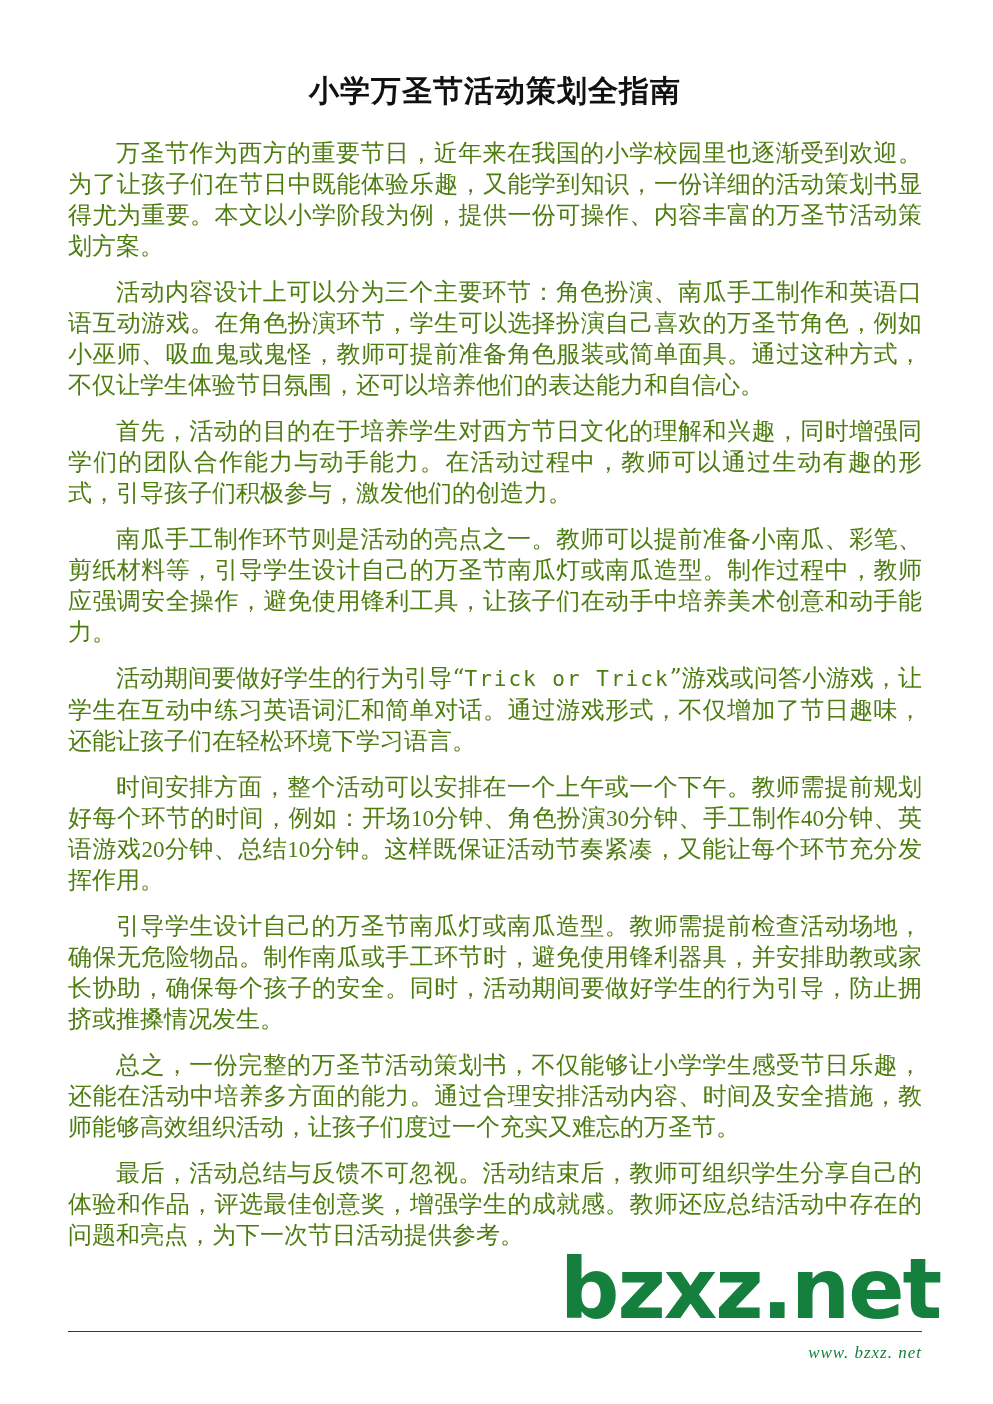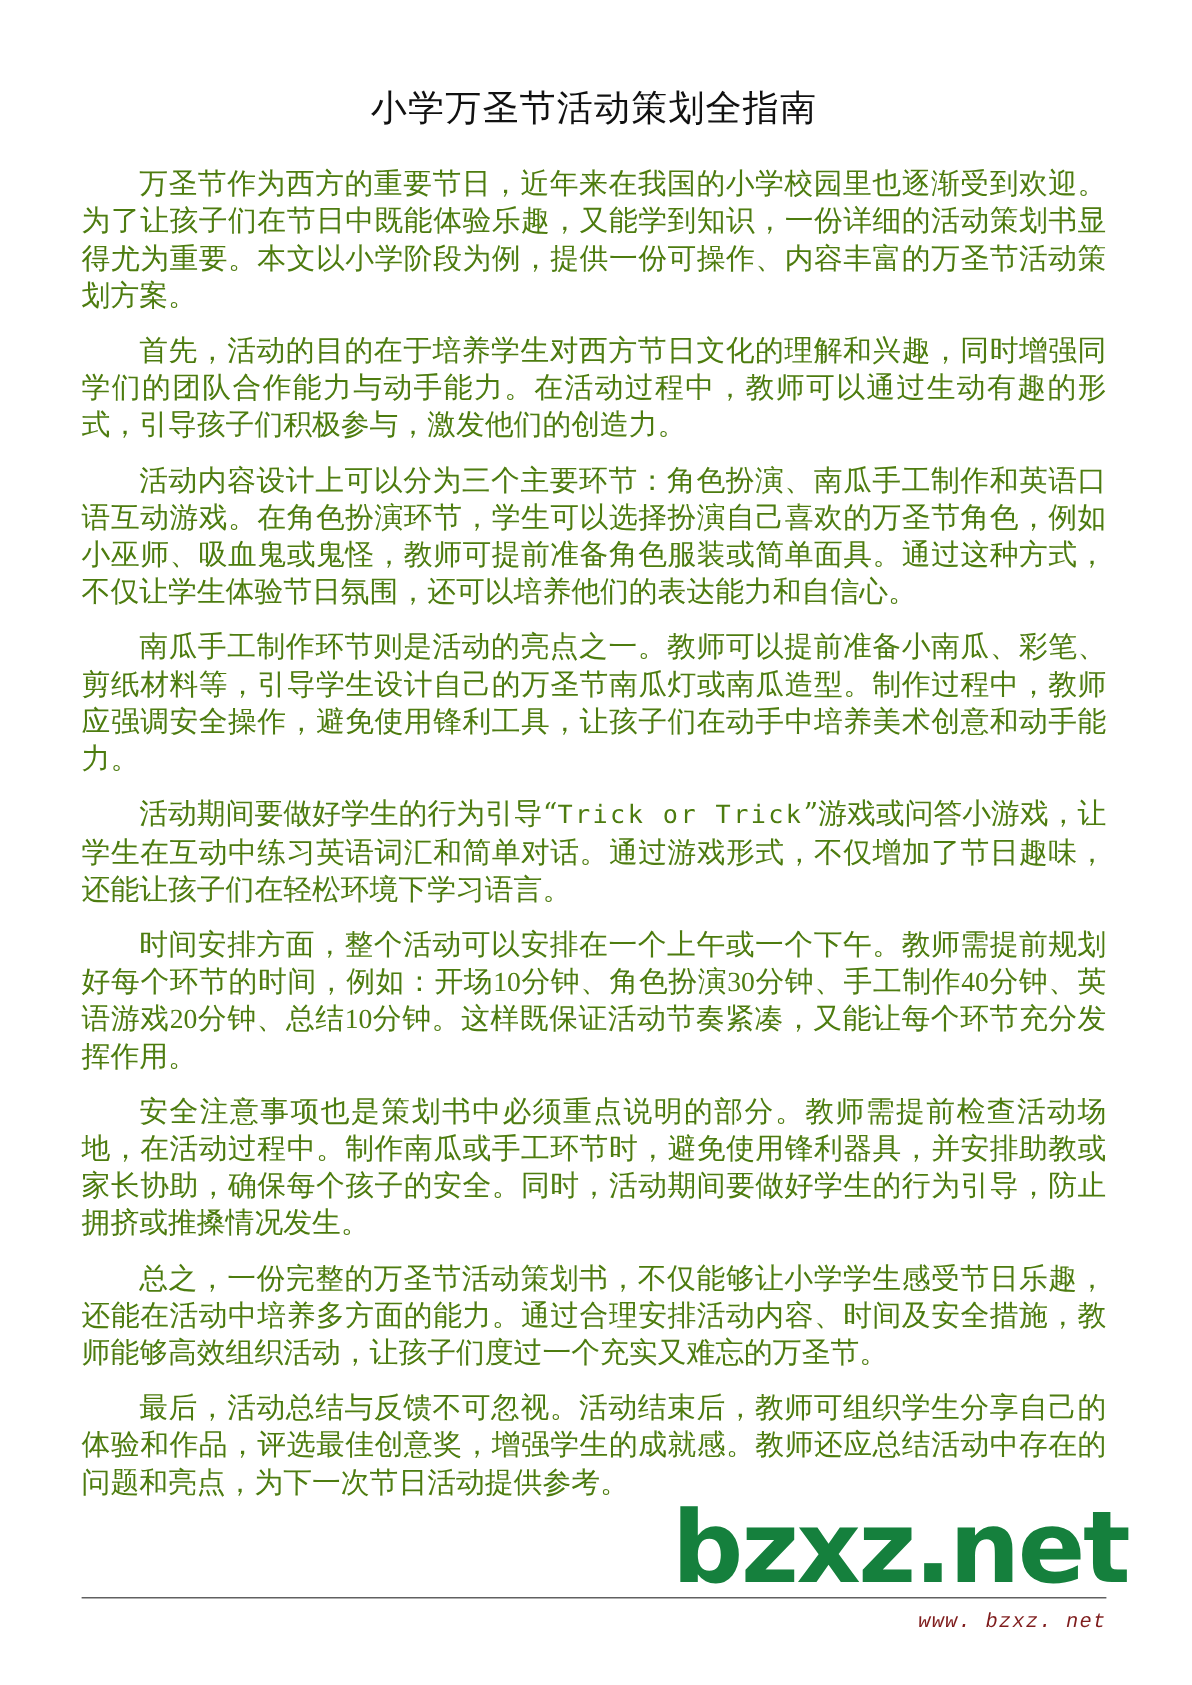--- a/index.html
+++ b/index.html
@@ -32,21 +32,21 @@
     position: absolute;
     left: 68px;
     top: 0;
     width: 854px;
   }
   .doc-title {
     margin: 0;
     padding-top: 72px;
     text-align: center;
     font-family: "DejaVu Sans", sans-serif;
-    font-weight: 400;
+    font-weight: 700;
     font-size: 30px;
     letter-spacing: 1px;
     color: #111111;
     line-height: 1.25;
   }
   .body-text {
     margin-top: 28px;
   }
   p.para {
     margin: 0 0 15px 0;
@@ -76,54 +76,54 @@
     left: 68px;
     top: 1331px;
     width: 854px;
     height: 0;
     border-top: 1.5px solid #3a3a3a;
   }
   .footer-url {
     position: absolute;
     right: 71px;
     top: 1343px;
-    font-family: Liberation Mono, monospace;
+    font-family: Liberation Serif, serif;
     font-style: italic;
     font-size: 17px;
-    color: #7f1d1d;
+    color: #15803d;
     letter-spacing: 1px;
     white-space: nowrap;
   }
 </style>
 </head>
 <body>
 
 <div class="page">
 
   <div class="watermark">bzxz.net</div>
 
   <div class="content">
 
     <h1 class="doc-title">小学万圣节活动策划全指南</h1>
 
     <div class="body-text">
 
       <p class="para">万圣节作为西方的重要节日，近年来在我国的小学校园里也逐渐受到欢迎。为了让孩子们在节日中既能体验乐趣，又能学到知识，一份详细的活动策划书显得尤为重要。本文以小学阶段为例，提供一份可操作、内容丰富的万圣节活动策划方案。</p>
 
+      <p class="para">活动内容设计上可以分为三个主要环节：角色扮演、南瓜手工制作和英语口语互动游戏。在角色扮演环节，学生可以选择扮演自己喜欢的万圣节角色，例如小巫师、吸血鬼或鬼怪，教师可提前准备角色服装或简单面具。通过这种方式，不仅让学生体验节日氛围，还可以培养他们的表达能力和自信心。</p>
+
       <p class="para">首先，活动的目的在于培养学生对西方节日文化的理解和兴趣，同时增强同学们的团队合作能力与动手能力。在活动过程中，教师可以通过生动有趣的形式，引导孩子们积极参与，激发他们的创造力。</p>
-
-      <p class="para">活动内容设计上可以分为三个主要环节：角色扮演、南瓜手工制作和英语口语互动游戏。在角色扮演环节，学生可以选择扮演自己喜欢的万圣节角色，例如小巫师、吸血鬼或鬼怪，教师可提前准备角色服装或简单面具。通过这种方式，不仅让学生体验节日氛围，还可以培养他们的表达能力和自信心。</p>
 
       <p class="para">南瓜手工制作环节则是活动的亮点之一。教师可以提前准备小南瓜、彩笔、剪纸材料等，引导学生设计自己的万圣节南瓜灯或南瓜造型。制作过程中，教师应强调安全操作，避免使用锋利工具，让孩子们在动手中培养美术创意和动手能力。</p>
 
       <p class="para"><span>活动期间要做好学生的行为引导“</span><span class="mono-phrase">Trick or Trick</span><span>”游戏或问答小游戏，让学生在互动中练习英语词汇和简单对话。通过游戏形式，不仅增加了节日趣味，还能让孩子们在轻松环境下学习语言。</span></p>
 
       <p class="para"><span>时间安排方面，整个活动可以安排在一个上午或一个下午。教师需提前规划好每个环节的时间，例如：开场</span><span class="num">10</span><span>分钟、角色扮演</span><span class="num">30</span><span>分钟、手工制作</span><span class="num">40</span><span>分钟、英语游戏</span><span class="num">20</span><span>分钟、总结</span><span class="num">10</span><span>分钟。这样既保证活动节奏紧凑，又能让每个环节充分发挥作用。</span></p>
 
-      <p class="para">安全注意事项也是策划书中必须重点说明的部分。教师需提前检查活动场地，在活动过程中。制作南瓜或手工环节时，避免使用锋利器具，并安排助教或家长协助，确保每个孩子的安全。同时，活动期间要做好学生的行为引导，防止拥挤或推搡情况发生。</p>
+      <p class="para">引导学生设计自己的万圣节南瓜灯或南瓜造型。教师需提前检查活动场地，确保无危险物品。制作南瓜或手工环节时，避免使用锋利器具，并安排助教或家长协助，确保每个孩子的安全。同时，活动期间要做好学生的行为引导，防止拥挤或推搡情况发生。</p>
 
       <p class="para">总之，一份完整的万圣节活动策划书，不仅能够让小学学生感受节日乐趣，还能在活动中培养多方面的能力。通过合理安排活动内容、时间及安全措施，教师能够高效组织活动，让孩子们度过一个充实又难忘的万圣节。</p>
 
       <p class="para">最后，活动总结与反馈不可忽视。活动结束后，教师可组织学生分享自己的体验和作品，评选最佳创意奖，增强学生的成就感。教师还应总结活动中存在的问题和亮点，为下一次节日活动提供参考。</p>
 
     </div>
   </div>
 
   <div class="footer-rule"></div>
   <div class="footer-url">www. bzxz. net</div>

